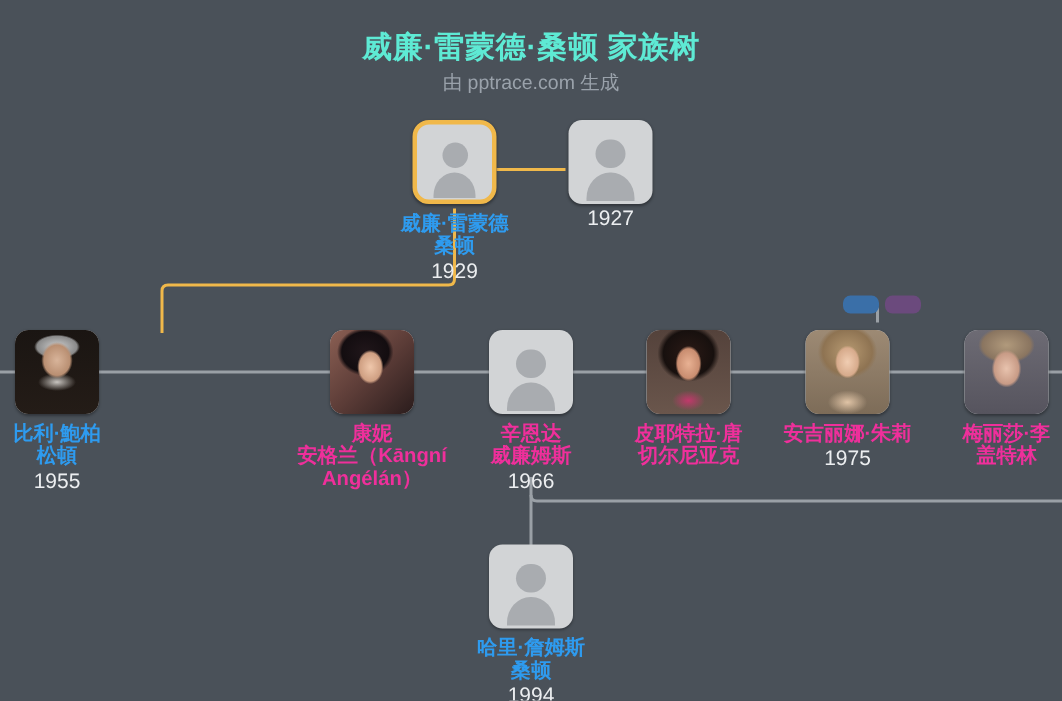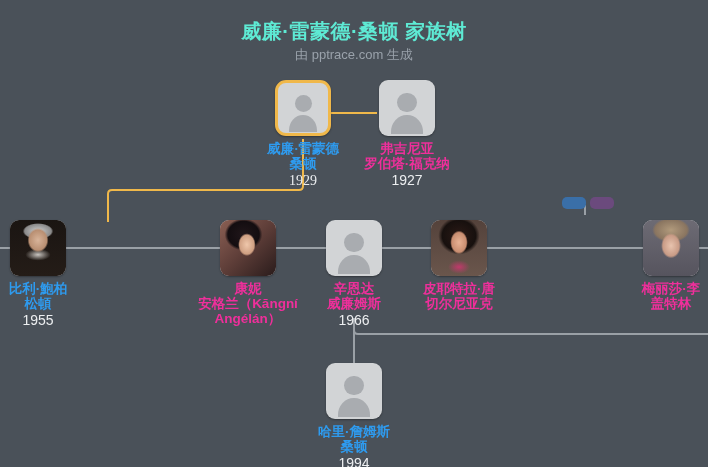--- a/index.html
+++ b/index.html
@@ -142,37 +142,35 @@
 
     <path d="M585 205 L585 215" stroke="#9aa0a6" stroke-width="2" fill="none"></path>
 
     <path d="M354 318 L354 330 Q354 334 358 334 L708 334" stroke="#9aa0a6" stroke-width="2" fill="none"></path>
     <path d="M354 330 L354 364" stroke="#9aa0a6" stroke-width="2" fill="none"></path>
   </svg>
 
   <div class="chip blue" style="left:562px; top:197px;"></div>
   <div class="chip purple" style="left:590px; top:197px;"></div>
 
-  <div class="node" style="left:243px; top:80px;font-family:Liberation Serif, serif;">
+  <div class="node" style="left:243px; top:80px;">
     <div class="avatar sel">
       <span class="glyph-head"></span>
       <span class="glyph-body"></span>
     </div>
     <div class="nm m">威廉·雷蒙德
 桑顿</div>
     <div class="yr">1929</div>
   </div>
 
   <div class="node" style="left:347px; top:80px;">
     <div class="avatar">
       <span class="glyph-head"></span>
       <span class="glyph-body"></span>
     </div>
-    <div class="nm f">弗吉尼亚
-罗伯塔·福克纳</div>
     <div class="yr">1927</div>
   </div>
 
   <div class="node" style="left:-22px; top:220px;">
     <div class="avatar">
       <span class="photo" style="
         background:
           radial-gradient(ellipse 26% 30% at 50% 36%, #d8b49a 0%, #b98f72 60%, rgba(0,0,0,0) 72%),
           radial-gradient(ellipse 34% 18% at 50% 20%, #cfcfcf 0%, #8a8a8a 70%, rgba(0,0,0,0) 80%),
           radial-gradient(ellipse 30% 14% at 50% 62%, #c9c5c0 0%, rgba(0,0,0,0) 75%),
@@ -213,20 +211,32 @@
         background:
           radial-gradient(ellipse 20% 27% at 50% 40%, #e8b193 0%, #c98d70 65%, rgba(0,0,0,0) 78%),
           radial-gradient(ellipse 44% 40% at 50% 28%, #2b1a16 0%, #17100e 68%, rgba(0,0,0,0) 84%),
           radial-gradient(ellipse 26% 16% at 50% 84%, #c0396b 0%, rgba(0,0,0,0) 75%),
           linear-gradient(#54423b, #6a564c);"></span>
     </div>
     <div class="nm f">皮耶特拉·唐
 切尔尼亚克</div>
   </div>
 
+  <div class="node" style="left:505px; top:220px;">
+    <div class="avatar">
+      <span class="photo" style="
+        background:
+          radial-gradient(ellipse 19% 25% at 50% 38%, #f0cdb2 0%, #d7ab8c 66%, rgba(0,0,0,0) 78%),
+          radial-gradient(ellipse 42% 38% at 50% 26%, #b79a72 0%, #8e7352 70%, rgba(0,0,0,0) 84%),
+          radial-gradient(ellipse 30% 18% at 50% 86%, #e0c4a6 0%, rgba(0,0,0,0) 78%),
+          linear-gradient(#9d8a74, #7d6c58);"></span>
+    </div>
+    <div class="nm f">安吉丽娜·朱莉</div>
+    <div class="yr">1975</div>
+  </div>
 
   <div class="node" style="left:611px; top:220px;">
     <div class="avatar">
       <span class="photo" style="
         background:
           radial-gradient(ellipse 22% 28% at 50% 46%, #e8c3ae 0%, #c89b86 66%, rgba(0,0,0,0) 80%),
           radial-gradient(ellipse 40% 26% at 50% 18%, #b19a7c 0%, #8a7560 72%, rgba(0,0,0,0) 84%),
           linear-gradient(#6d6b74, #56545e);"></span>
     </div>
     <div class="nm f">梅丽莎·李

